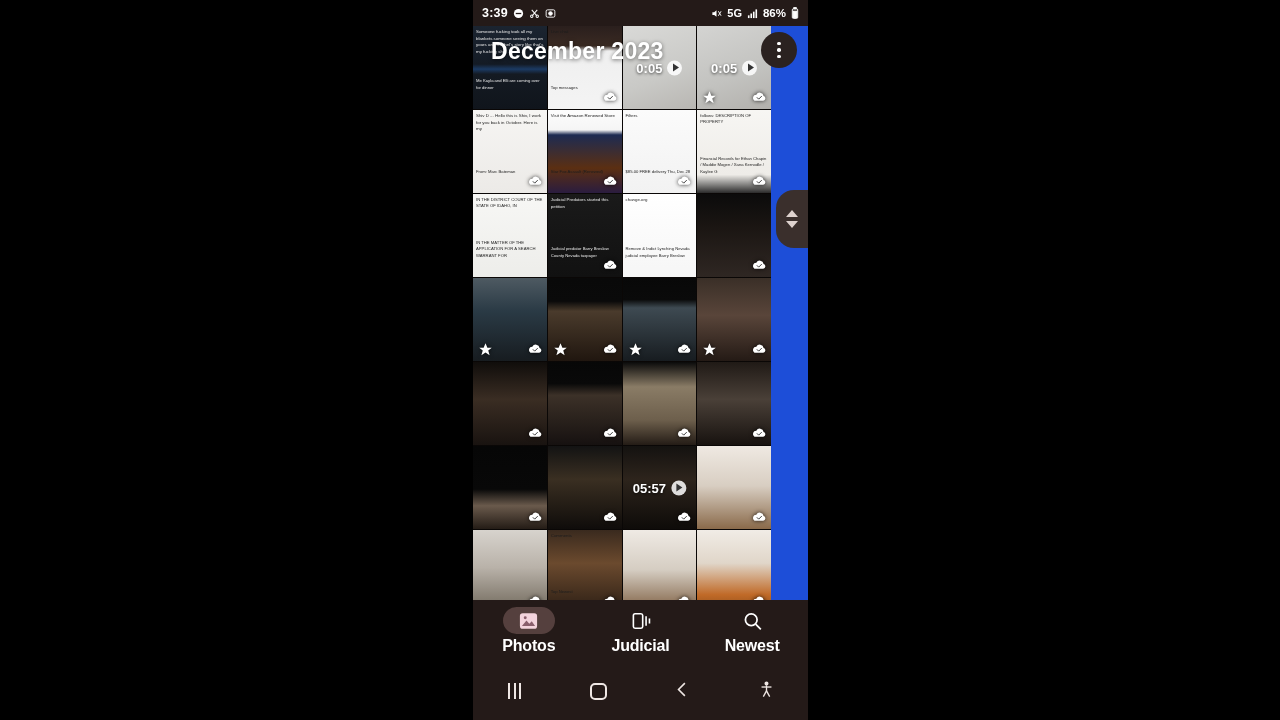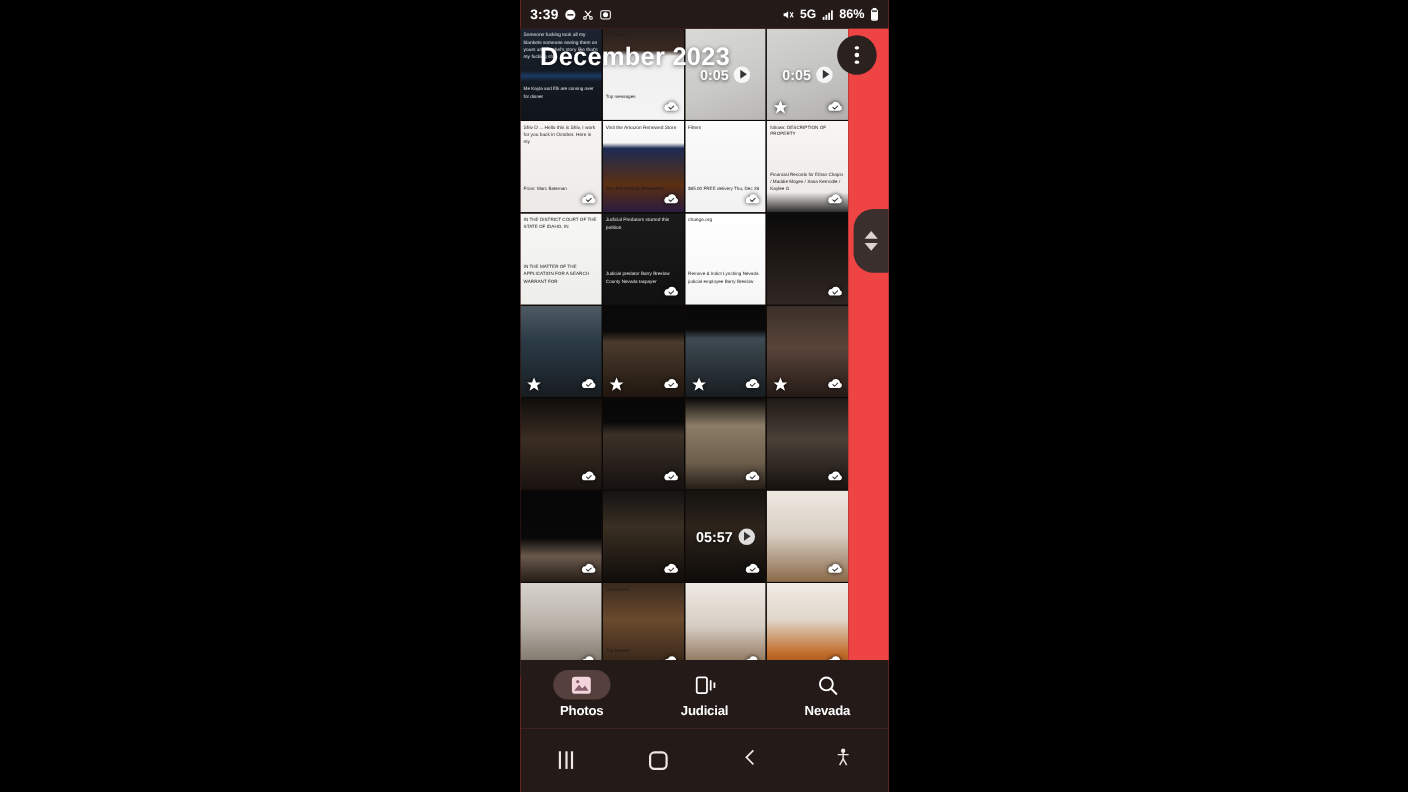--- a/index.html
+++ b/index.html
@@ -4,21 +4,21 @@
 <style>
   * { margin:0; padding:0; box-sizing:border-box; }
   html,body {
     width:1280px; height:720px;
     background:#000; overflow:hidden;
     font-family:"Liberation Sans", sans-serif;
   }
   #screen {
     position:absolute; left:473px; top:0;
     width:335px; height:720px;
-    background:#ef4444;
+    background:#1d4ed8;
     overflow:hidden;
   }
 
   
   #statusbar {
     position:absolute; left:0; top:0; width:100%; height:26px;
     background:#241a18;
     display:flex; align-items:center; justify-content:space-between;
     padding:0 9px; color:#fff; font-size:12px; font-weight:bold;
     z-index:40;
@@ -104,21 +104,21 @@
     position:absolute; left:0; bottom:58px; width:100%; height:62px;
     background:#241a18; display:flex; align-items:center;
     z-index:30;
   }
   .tab { flex:1; display:flex; flex-direction:column; align-items:center; gap:3px; cursor:pointer; }
   .tab .tic {
     width:52px;height:27px;border-radius:14px;
     display:flex;align-items:center;justify-content:center;
   }
   .tab.active .tic { background:#55403e; }
-  .tab .tlabel { color:#fff; font-size:12px; font-weight:bold; letter-spacing:-.2px; }
+  .tab .tlabel { color:#fff; font-size:16px; font-weight:bold; letter-spacing:-.2px; }
 
   
   #navbar {
     position:absolute; left:0; bottom:0; width:100%; height:58px;
     background:#241a18; display:flex; align-items:center;
     z-index:30;
   }
   .nav-btn { flex:1; display:flex; align-items:center; justify-content:center; cursor:pointer; }
   .recents { display:flex; gap:3.5px; }
   .recents b { display:block; width:2px; height:16px; background:#efe7e4; }
@@ -450,21 +450,21 @@
         </div>
         <div class="tlabel">Judicial</div>
       </div>
       <div class="tab">
         <div class="tic">
           <svg width="21" height="20" viewBox="0 0 24 24" fill="none" stroke="#fff" stroke-width="2.1">
             <circle cx="10.5" cy="10.5" r="7"></circle>
             <line x1="15.8" y1="15.8" x2="22" y2="22"></line>
           </svg>
         </div>
-        <div class="tlabel">Nevada</div>
+        <div class="tlabel">Newest</div>
       </div>
     </div>
 
   <div id="navbar">
     <div class="nav-btn">
       <span class="recents">
           <b></b>
           <b></b>
           <b></b>
         </span>

